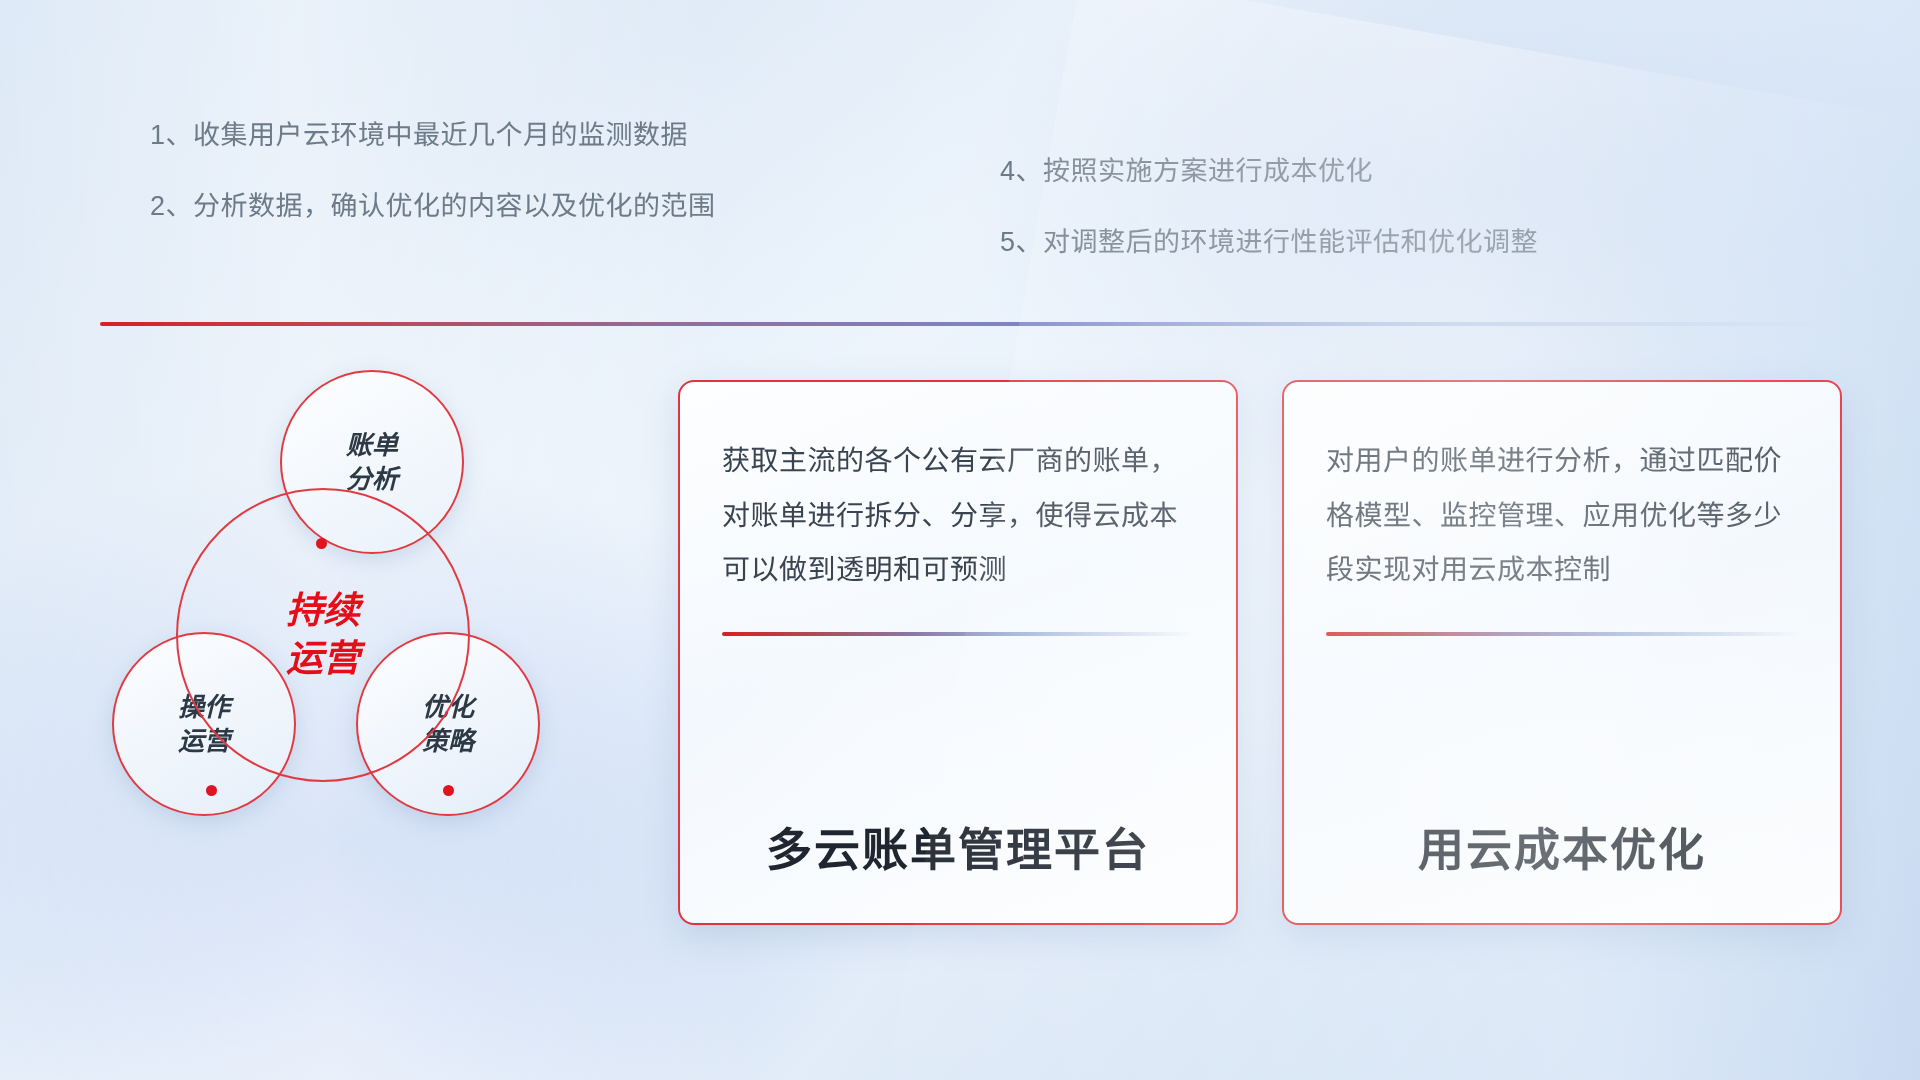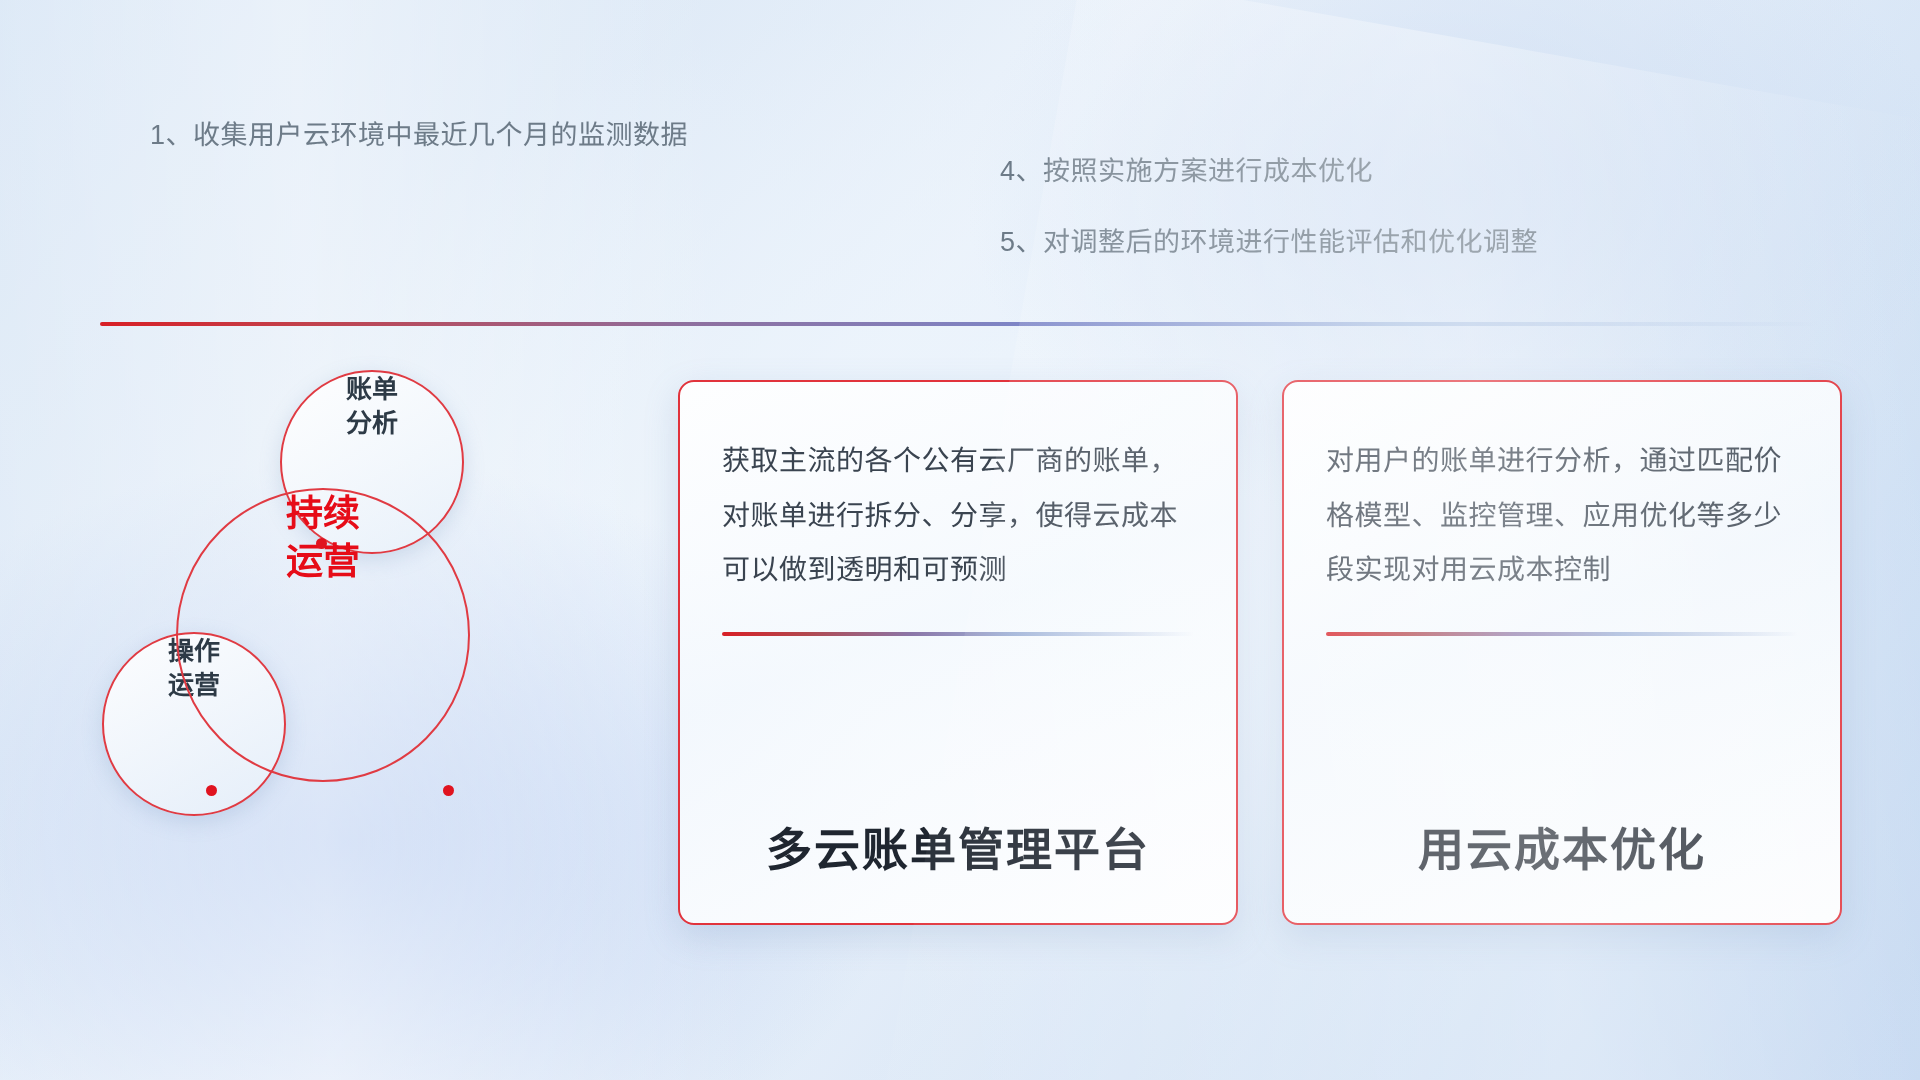--- a/index.html
+++ b/index.html
@@ -77,33 +77,35 @@
     left: 100px;
     top: 350px;
     width: 530px;
     height: 580px;
   }
   .vcircle {
     position: absolute;
     border-radius: 50%;
     border: 2px solid #e03b43;
     display: flex;
+    align-items: center;
     justify-content: center;
     text-align: center;
     font-weight: bold;
     color: #2d3a46;
     font-size: 26px;
     line-height: 1.32;
+    font-style: italic;
   }
   .vcircle.filled {
     background: linear-gradient(150deg, rgba(255,255,255,0.92), rgba(232,241,250,0.75));
     box-shadow: 0 6px 20px rgba(120,150,190,0.25);
   }
   #circle-top    { left: 180px; top: 20px;  width: 180px; height: 180px; }
-  #circle-left   { left: 2px;  top: 282px; width: 180px; height: 180px; }
+  #circle-left   { left: 12px;  top: 282px; width: 180px; height: 180px; }
   #circle-right  { left: 256px; top: 282px; width: 180px; height: 180px; }
   #circle-center {
     left: 76px; top: 138px; width: 290px; height: 290px;
     border: 2px solid #e03b43;
     background: transparent;
     color: #e60c18;
     font-size: 37px;
     line-height: 1.3;
     font-weight: bold;
   }
@@ -159,20 +161,21 @@
     letter-spacing: 2px;
   }
 </style>
 </head>
 <body>
 
 <div id="slide">
 
   <div class="bullets" id="bullets-left">
     <div class="line">1、收集用户云环境中最近几个月的监测数据</div>
+    <div class="line">2、分析数据，确认优化的内容以及优化的范围</div>
   </div>
 
   <div class="bullets" id="bullets-right">
     <div class="line">4、按照实施方案进行成本优化</div>
     <div class="line">5、对调整后的环境进行性能评估和优化调整</div>
   </div>
 
   <div id="divider"></div>
 
   <div id="venn">
@@ -184,20 +187,26 @@
       </div>
     </div>
 
     <div class="vcircle filled" id="circle-left">
       <div>
         <div>操作</div>
         <div>运营</div>
       </div>
     </div>
 
+    <div class="vcircle filled" id="circle-right">
+      <div>
+        <div>优化</div>
+        <div>策略</div>
+      </div>
+    </div>
 
     <div class="vcircle" id="circle-center">
       <div>
         <div>持续</div>
         <div>运营</div>
       </div>
     </div>
 
     <div class="dot" id="dot-top"></div>
     <div class="dot" id="dot-left"></div>

